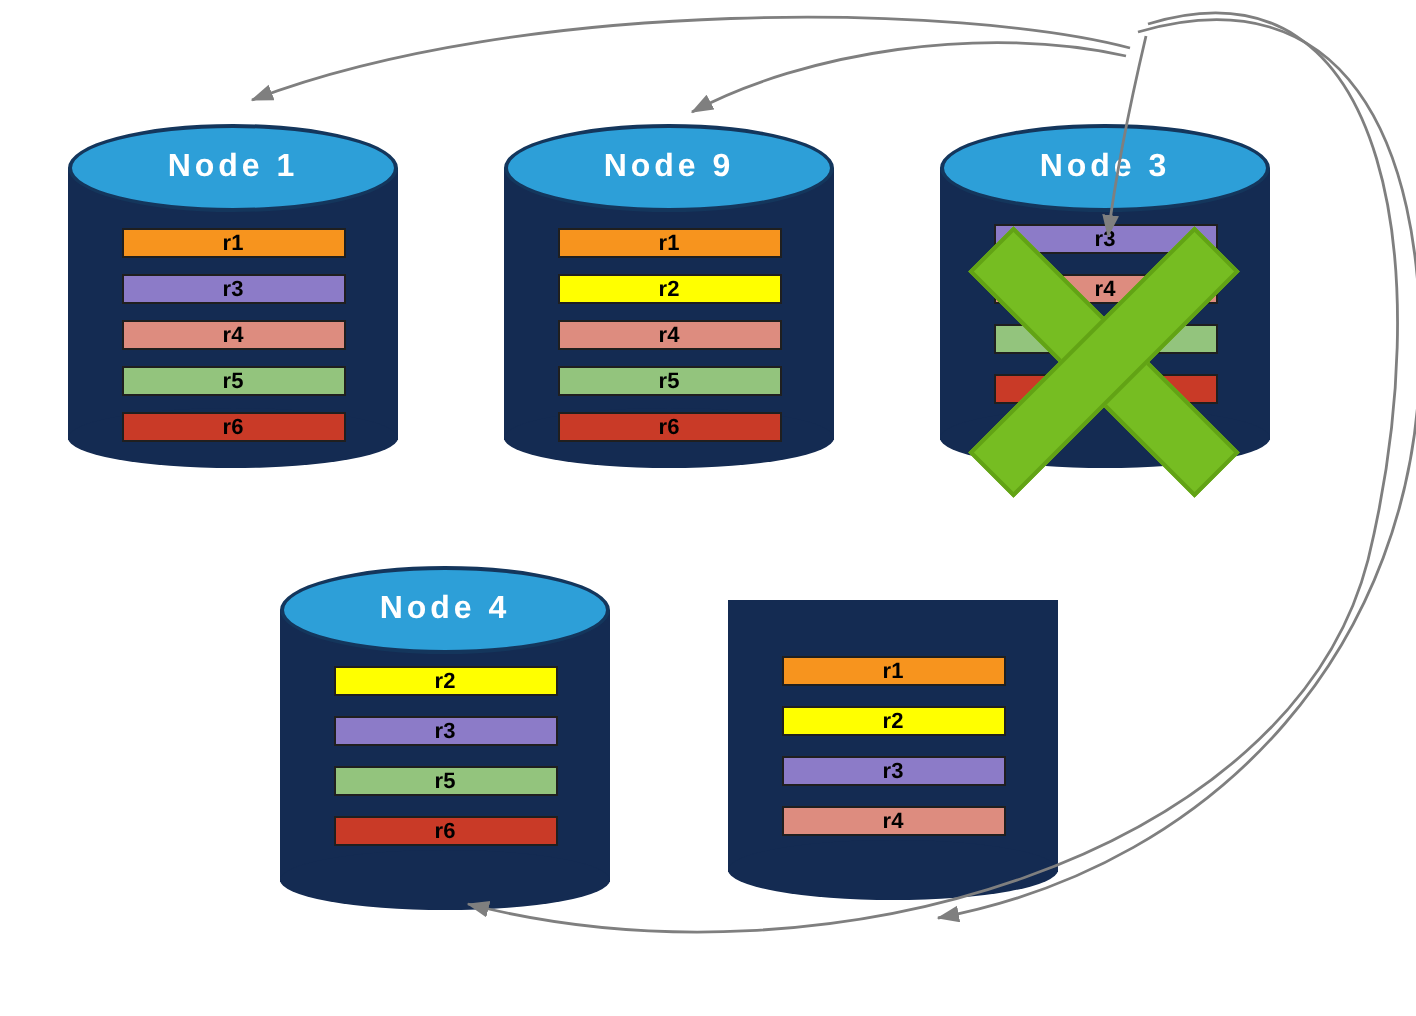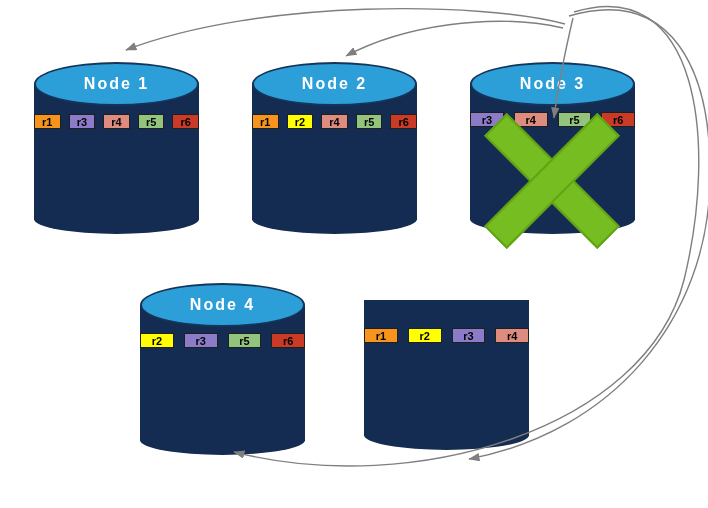--- a/index.html
+++ b/index.html
@@ -23,21 +23,21 @@
     border-radius:50%; background:#2D9FD8; border:2px solid #14365C;
     box-sizing:border-box; display:flex; align-items:center; justify-content:center;
   }
   .node-title {
     color:#ffffff; font-weight:bold; font-size:16px; letter-spacing:2px;
   }
 
   
   .bars {
     position:absolute; left:0; right:0; top:52px;
-    display:flex; flex-direction:row; align-items:center; gap:8px;
+    display:flex; flex-direction:column; align-items:center; gap:8px;
   }
   .bars.bars-4 { top:50px; gap:10px; }
   .bar {
     width:112px; height:15px; line-height:14px; box-sizing:border-box;
     border:1px solid #1f1f1f; text-align:center;
     font-size:11px; font-weight:bold; color:#000000;
   }
 
   
   .fail-x { position:absolute; left:2px; top:40px; width:160px; height:160px; z-index:3; }
@@ -68,21 +68,21 @@
       <div class="bar" style="background-color: rgb(221, 140, 127);">r4</div>
       <div class="bar" style="background-color: rgb(147, 196, 125);">r5</div>
       <div class="bar" style="background-color: rgb(201, 58, 39);">r6</div>
     </div>
   </div>
 
   <div class="node" style="left:240px;top:62px">
     <div class="cyl-body"></div>
     <div class="cyl-bottom"></div>
     <div class="cyl-top">
-      <span class="node-title">Node 2</span>
+      <span class="node-title">Node 9</span>
     </div>
     <div class="bars">
       <div class="bar" style="background-color: rgb(247, 148, 30);">r1</div>
       <div class="bar" style="background-color: rgb(255, 255, 0);">r2</div>
       <div class="bar" style="background-color: rgb(221, 140, 127);">r4</div>
       <div class="bar" style="background-color: rgb(147, 196, 125);">r5</div>
       <div class="bar" style="background-color: rgb(201, 58, 39);">r6</div>
     </div>
   </div>
 

